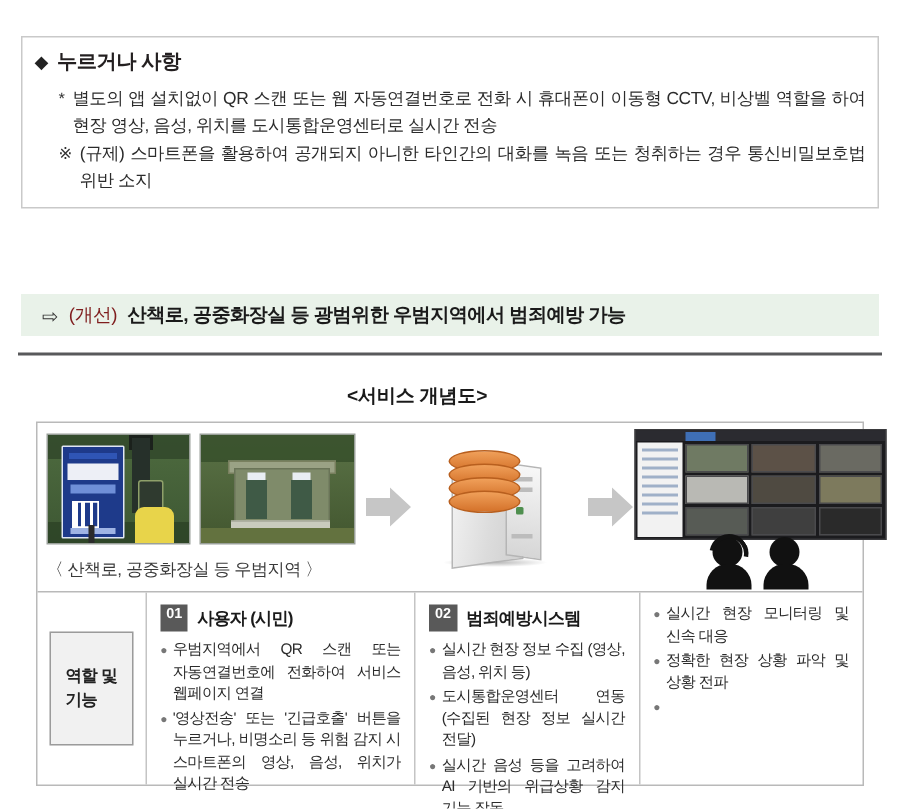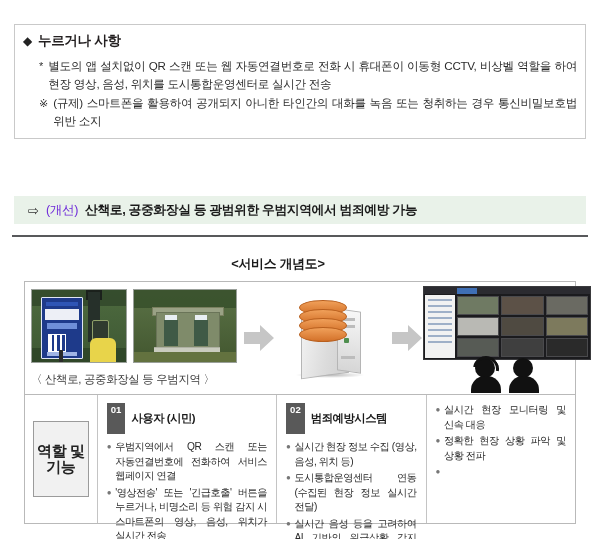--- a/index.html
+++ b/index.html
@@ -101,21 +101,21 @@
     padding-left: 14px;
   }
   .arrow-glyph {
     font-size: 13px;
     color: #333;
     line-height: 1;
   }
   .improve-label {
     font-size: 12.5px;
     letter-spacing: -0.3px;
-    color: #6d28d9;
+    color: #7f1d1d;
   }
   .improve-body {
     font-size: 12.8px;
     font-weight: bold;
     letter-spacing: -0.4px;
     color: #1a1a1a;
   }
 
   
   .divider {
@@ -313,39 +313,38 @@
     width: 72px;
     box-sizing: border-box;
     display: flex; align-items: center; justify-content: center;
     padding: 10px 6px;
   }
   .role-label-box {
     width: 54px; height: 74px;
     border: 1px solid #9b9b9b;
     background: #f1f1f1;
     display: flex; align-items: center; justify-content: center;
-    text-align: center;
-    font-size: 15px; font-weight: bold; line-height: 16px;
+    font-size: 11px; font-weight: bold; line-height: 16px;
     letter-spacing: -0.4px;
     color: #222;
   }
   .role-col {
     box-sizing: border-box;
     padding: 8px 9px 8px 9px;
     border-left: 1px solid #c4c4c4;
   }
   .role-col-1 { width: 180px; }
   .role-col-2 { width: 150px; }
   .role-col-3 { width: 150px; }
 
   .role-head { display: flex; align-items: center; gap: 6px; margin-bottom: 6px; }
   .num-badge {
     background: #595959; color: #fff;
     font-size: 9.6px; font-weight: bold;
-    padding: 1px 4px 19px 4px;
+    padding: 1px 4px 6px 4px;
     letter-spacing: 0;
     line-height: 11px;
   }
   .role-title {
     font-size: 11.4px; font-weight: bold; letter-spacing: -0.5px; color: #1a1a1a;
     white-space: nowrap;
   }
   .role-list { margin: 0; padding: 0; list-style: none; }
   .role-list li {
     display: flex; gap: 4px; align-items: flex-start;

